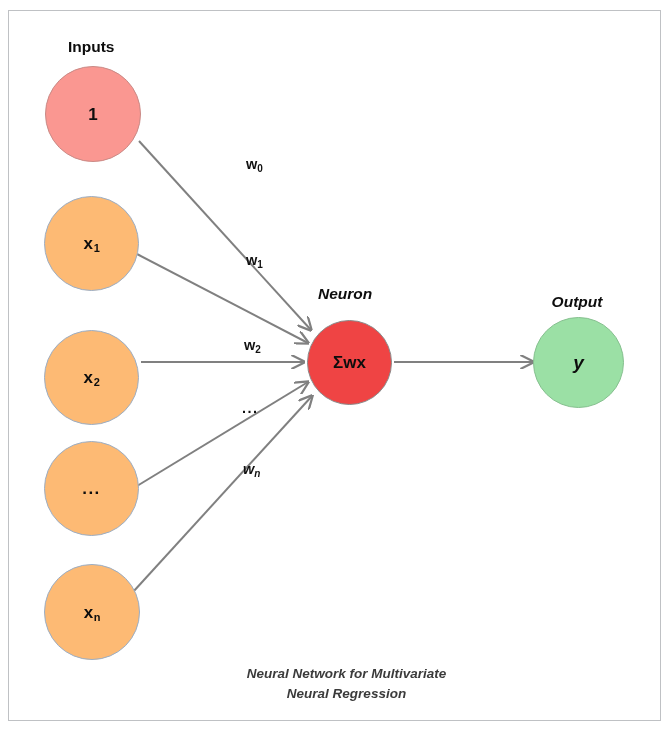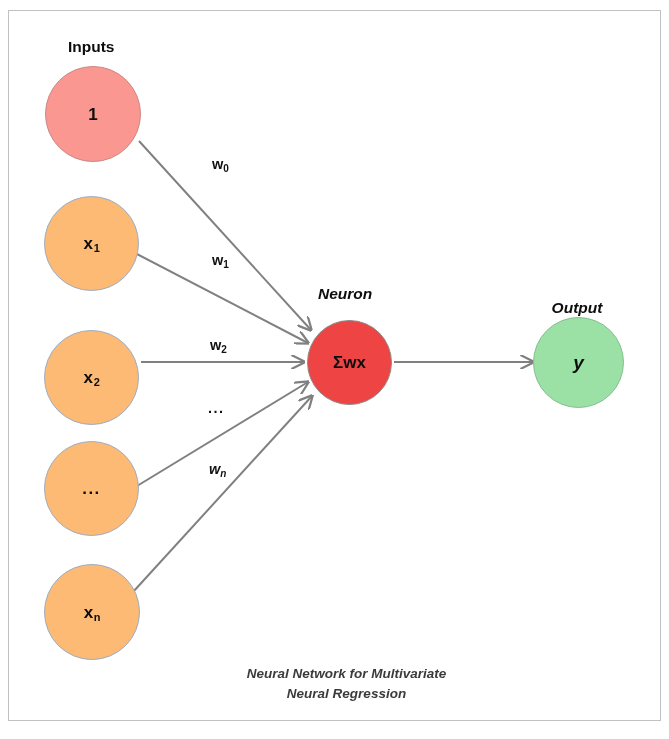--- a/index.html
+++ b/index.html
@@ -92,20 +92,21 @@
   .group-title.italic {
     font-style: italic;
   }
   .edge-label {
     position: absolute;
     font-size: 14.5px;
     font-weight: bold;
     color: #111111;
     white-space: nowrap;
     line-height: 1;
+    margin-left: 34px;
   }
   .edge-label sub {
     font-size: 10px;
     vertical-align: baseline;
     position: relative;
     top: 3px;
   }
   .edge-label.dots {
     letter-spacing: 1.5px;
   }
@@ -154,21 +155,21 @@
       <line x1="137" y1="486" x2="308" y2="382"></line>
       <line x1="133" y1="592" x2="312" y2="396"></line>
       <line x1="394" y1="362" x2="533" y2="362"></line>
     </g>
   </svg>
 
   <div class="group-title" style="left:68px; top:38px;">Inputs</div>
 
   <div class="group-title italic" style="left:318px; top:285px;">Neuron</div>
 
-  <div class="group-title italic" style="left:577px; top:299px; transform:translateX(-50%);">Output</div>
+  <div class="group-title italic" style="left:577px; top:293px; transform:translateX(-50%);">Output</div>
 
   <div class="node node-red" style="left:45px; top:66px; width:96px; height:96px;">
     <span class="node-label">
       <span>1</span>
     </span>
   </div>
 
   <div class="node node-blue" style="left:44px; top:196px; width:95px; height:95px;">
     <span class="node-label">
       <span>x</span><sub>1</sub>

